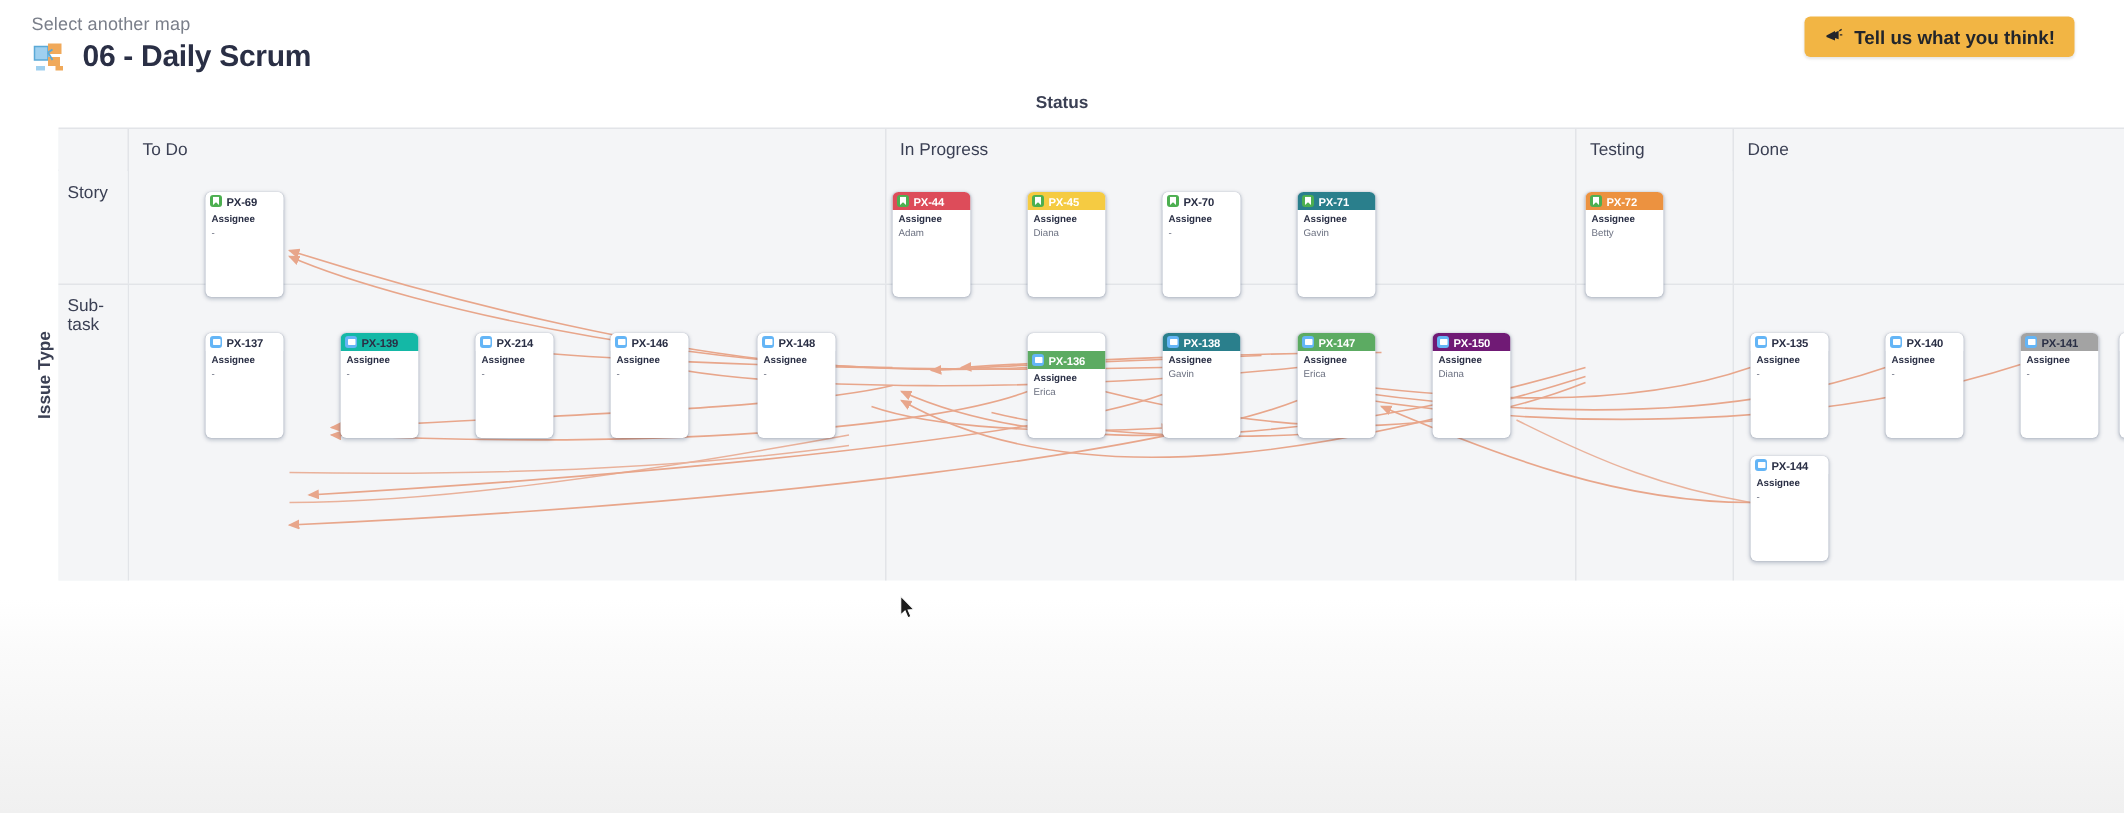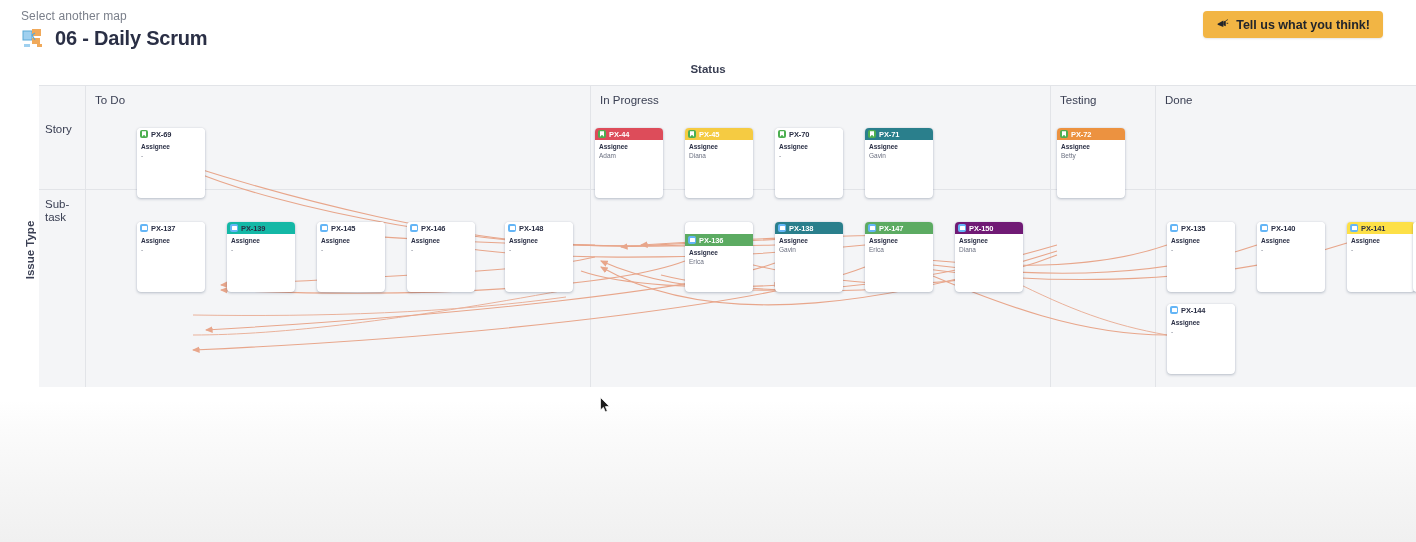--- a/index.html
+++ b/index.html
@@ -81,21 +81,21 @@
   }
   .cell-bg {
     position: absolute; background: #f4f5f7;
     border-left: 1px solid #e2e4e8;
   }
   .hline { position: absolute; height: 1px; background: #e2e4e8; }
 
   
   .card {
     position: absolute;
-    width: 68px; height: 70px;
+    width: 52px; height: 70px;
     background: #ffffff;
     border-radius: 4px;
     box-shadow: 0 1px 3px rgba(9,30,66,.25), 0 0 1px rgba(9,30,66,.18);
     overflow: hidden;
     cursor: pointer;
   }
   .card-head {
     height: 12px; display: flex; align-items: center; gap: 3px;
     padding: 0 3px;
   }
@@ -310,21 +310,21 @@
             <span class="card-key" style="color: rgb(42, 47, 69);">PX-139</span>
           </div>
           <div class="card-body">
             <div class="lbl">Assignee</div>
             <div class="val">-</div>
           </div>
         </div>
         <div class="card" style="left: 296px; top: 137px;">
           <div class="card-head" style="background: rgb(255, 255, 255);">
             <span class="type-icon subtask"></span>
-            <span class="card-key" style="color: rgb(42, 47, 69);">PX-145</span>
+            <span class="card-key" style="color: rgb(42, 47, 69);">PX-214</span>
           </div>
           <div class="card-body">
             <div class="lbl">Assignee</div>
             <div class="val">-</div>
           </div>
         </div>
         <div class="card" style="left: 386px; top: 137px;">
           <div class="card-head" style="background: rgb(255, 255, 255);">
             <span class="type-icon subtask"></span>
             <span class="card-key" style="color: rgb(42, 47, 69);">PX-146</span>
@@ -398,21 +398,21 @@
           <div class="card-head" style="background: rgb(255, 255, 255);">
             <span class="type-icon subtask"></span>
             <span class="card-key" style="color: rgb(42, 47, 69);">PX-140</span>
           </div>
           <div class="card-body">
             <div class="lbl">Assignee</div>
             <div class="val">-</div>
           </div>
         </div>
         <div class="card" style="left: 1326px; top: 137px;">
-          <div class="card-head" style="background: #fde047;">
+          <div class="card-head" style="background: #a3a3a3;">
             <span class="type-icon subtask"></span>
             <span class="card-key" style="color: rgb(42, 47, 69);">PX-141</span>
           </div>
           <div class="card-body">
             <div class="lbl">Assignee</div>
             <div class="val">-</div>
           </div>
         </div>
         <div class="card" style="left: 1392px; top: 137px;">
           <div class="card-head" style="background: rgb(255, 255, 255);"></div>

